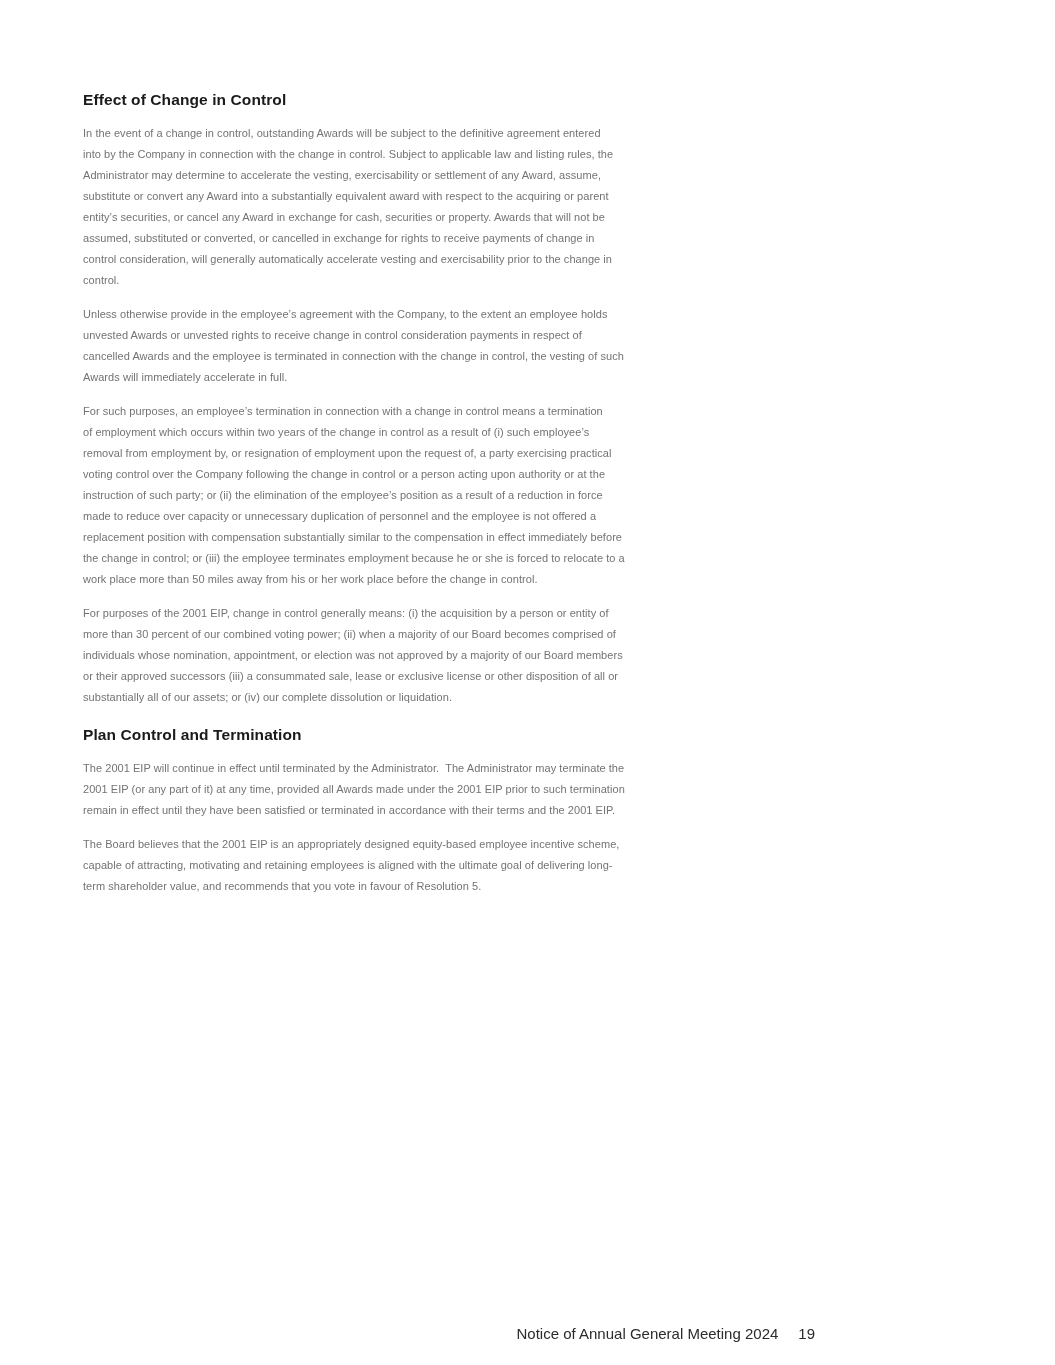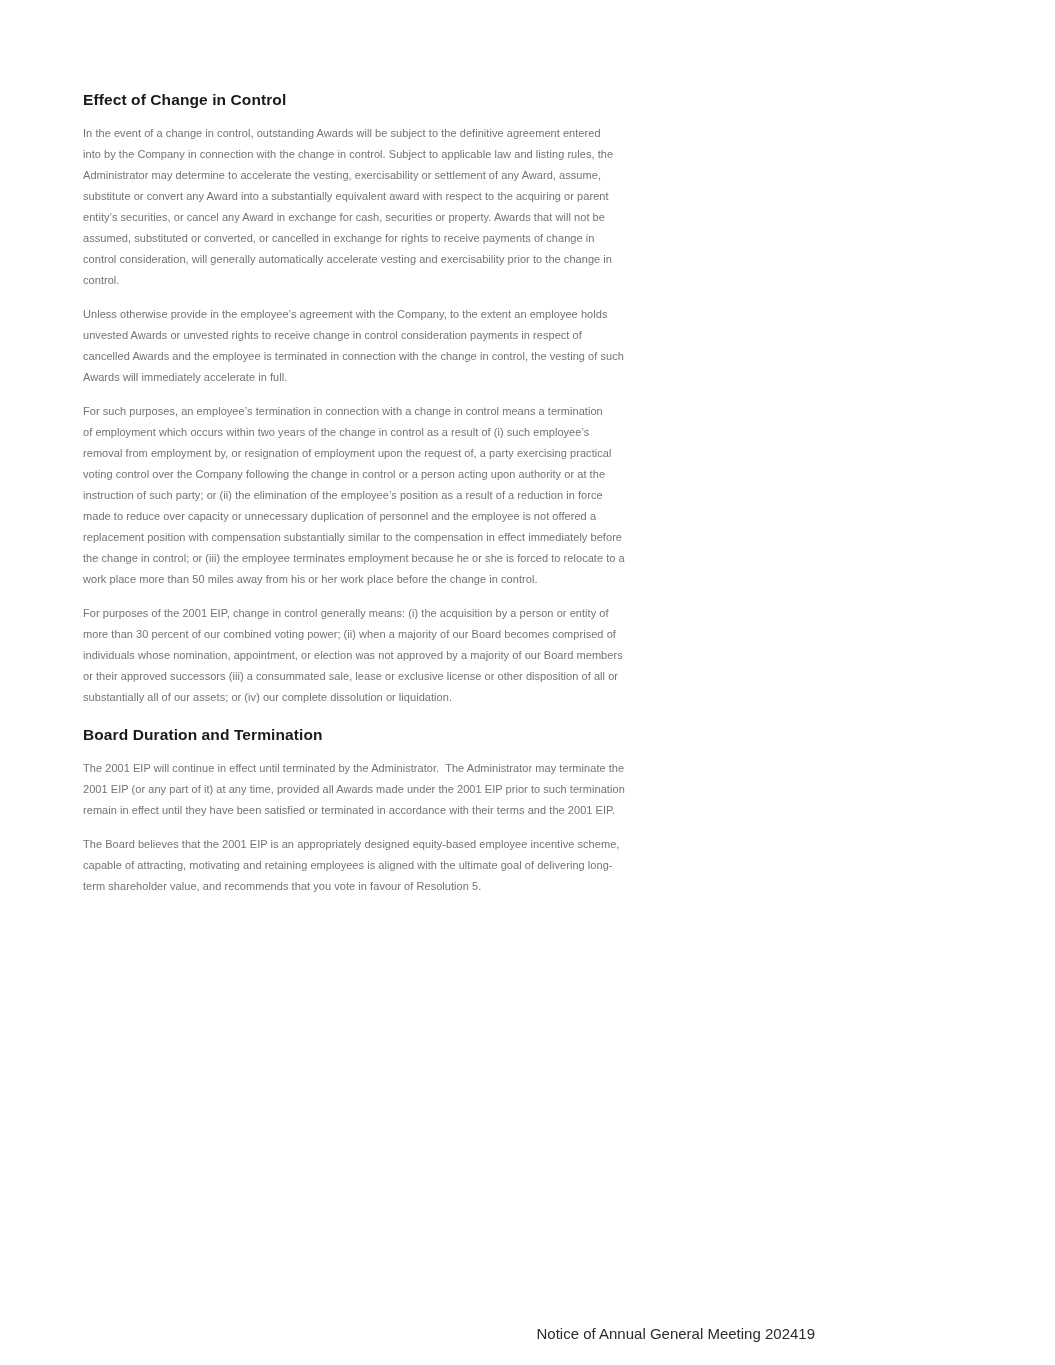--- a/index.html
+++ b/index.html
@@ -40,21 +40,21 @@
   }
   .footer {
     position: absolute;
     top: 1313px;
     right: 43px;
     font-size: 15px;
     line-height: 21px;
     color: #2b2b2b;
     display: flex;
     align-items: flex-start;
-    gap: 0;
+    gap: 20px;
   }
 </style>
 </head>
 <body>
 
 <div class="page">
   <div class="content">
 
     <div class="section">
       <div class="doc-heading">Effect of Change in Control</div>
@@ -80,21 +80,21 @@
 the change in control; or (iii) the employee terminates employment because he or she is forced to relocate to a
 work place more than 50 miles away from his or her work place before the change in control.</div>
       <div class="doc-paragraph">For purposes of the 2001 EIP, change in control generally means: (i) the acquisition by a person or entity of
 more than 30 percent of our combined voting power; (ii) when a majority of our Board becomes comprised of
 individuals whose nomination, appointment, or election was not approved by a majority of our Board members
 or their approved successors (iii) a consummated sale, lease or exclusive license or other disposition of all or
 substantially all of our assets; or (iv) our complete dissolution or liquidation.</div>
     </div>
 
     <div class="section">
-      <div class="doc-heading">Board Duration and Termination</div>
+      <div class="doc-heading">Plan Control and Termination</div>
       <div class="doc-paragraph">The 2001 EIP will continue in effect until terminated by the Administrator.  The Administrator may terminate the
 2001 EIP (or any part of it) at any time, provided all Awards made under the 2001 EIP prior to such termination
 remain in effect until they have been satisfied or terminated in accordance with their terms and the 2001 EIP.</div>
     </div>
 
     <div class="section">
       <div class="doc-paragraph">The Board believes that the 2001 EIP is an appropriately designed equity-based employee incentive scheme,
 capable of attracting, motivating and retaining employees is aligned with the ultimate goal of delivering long-
 term shareholder value, and recommends that you vote in favour of Resolution 5.</div>
     </div>

